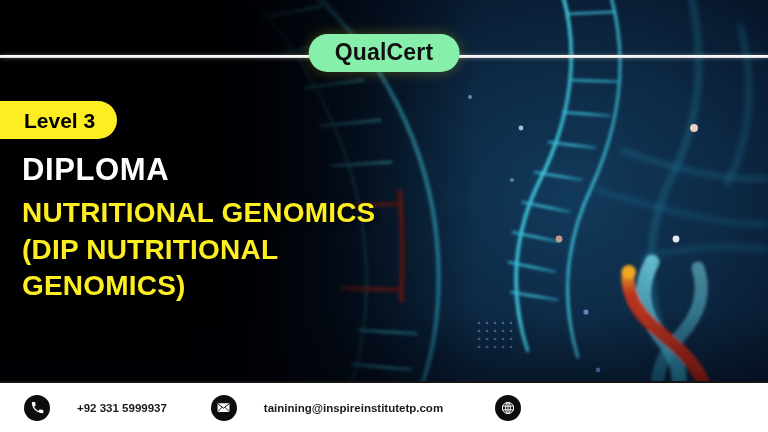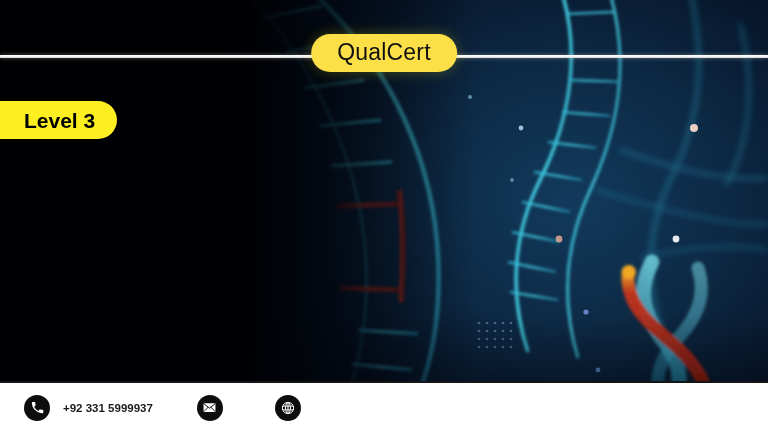--- a/index.html
+++ b/index.html
@@ -62,26 +62,26 @@
     height: 3px;
     background: linear-gradient(180deg, #ffffff 0%, #f2f2f2 55%, #cfcfcf 100%);
     box-shadow: 0 0 4px rgba(255,255,255,0.35);
   }
 
   .brand-badge {
     position: absolute;
     left: 50%;
     top: 34px;
     transform: translateX(-50%);
-    background: #fde047;
+    background: #86efac;
     color: #111111;
     border-radius: 22px;
     padding: 7px 26px 8px;
     font-size: 23px;
-    font-weight: normal;
+    font-weight: bold;
     letter-spacing: 0.2px;
     line-height: 1;
     white-space: nowrap;
     box-shadow: 0 0 14px rgba(252,238,33,0.25);
   }
 
   
   .level-pill {
     position: absolute;
     left: 0;
@@ -133,21 +133,21 @@
     left: 0; right: 0; bottom: 0;
     height: 49px;
     background: #ffffff;
     display: flex;
     align-items: center;
     border-top: 2px solid #151515;
   }
   .contact {
     display: flex;
     align-items: center;
-    gap: 13px;
+    gap: 27px;
     color: #1a1a1a;
     font-size: 11.5px;
     font-weight: bold;
     white-space: nowrap;
   }
   .c-phone { margin-left: 24px; }
   .c-email { margin-left: 44px; }
   .c-web   { margin-left: 52px; }
 
   .cicon {
@@ -305,40 +305,49 @@
     <div class="bg-vignette-left"></div>
     <div class="bg-vignette-bottom"></div>
   </div>
 
   <div class="top-rule"></div>
 
   <div class="brand-badge">QualCert</div>
 
   <div class="level-pill">Level 3</div>
 
+  <div class="headings">
+    <div class="title-main">DIPLOMA</div>
+    <div class="title-sub">
+      <span>NUTRITIONAL GENOMICS</span>
+      <span>(DIP NUTRITIONAL</span>
+      <span>GENOMICS)</span>
+    </div>
+  </div>
 
   <div class="footer">
 
     <div class="contact c-phone">
       <span class="cicon">
         <svg width="15" height="15" viewBox="0 0 24 24" fill="#ffffff">
           <path d="M6.6 10.8c1.5 2.9 3.7 5.1 6.6 6.6l2.2-2.2c.3-.3.7-.4 1.1-.2 1.2.4 2.5.6 3.8.6.6 0 1 .4 1 1V20c0 .6-.4 1-1 1C10.6 21 3 13.4 3 4c0-.6.4-1 1-1h3.4c.6 0 1 .4 1 1 0 1.3.2 2.6.6 3.8.1.4 0 .8-.2 1.1l-2.2 1.9z"></path>
         </svg>
       </span>
       <span>+92 331 5999937</span>
     </div>
 
     <div class="contact c-email">
       <span class="cicon">
         <svg width="15" height="15" viewBox="0 0 24 24">
           <rect x="2.5" y="5" width="19" height="14" rx="1.6" fill="#ffffff"></rect>
           <path d="M3.4 6.4 L12 13 L20.6 6.4" fill="none" stroke="#0d0d0d" stroke-width="1.6"></path>
           <path d="M3.4 17.8 L9.6 11.8 M20.6 17.8 L14.4 11.8" fill="none" stroke="#0d0d0d" stroke-width="1.4"></path>
         </svg>
       </span>
+      <span>tainining@inspireinstitutetp.com</span>
     </div>
 
     <div class="contact c-web">
       <span class="cicon">
         <svg width="16" height="16" viewBox="0 0 24 24" fill="none" stroke="#ffffff" stroke-width="1.5">
           <circle cx="12" cy="12" r="8.4"></circle>
           <ellipse cx="12" cy="12" rx="3.6" ry="8.4"></ellipse>
           <path d="M3.8 9.2 H20.2 M3.8 14.8 H20.2 M12 3.6 V20.4"></path>
         </svg>
       </span>

